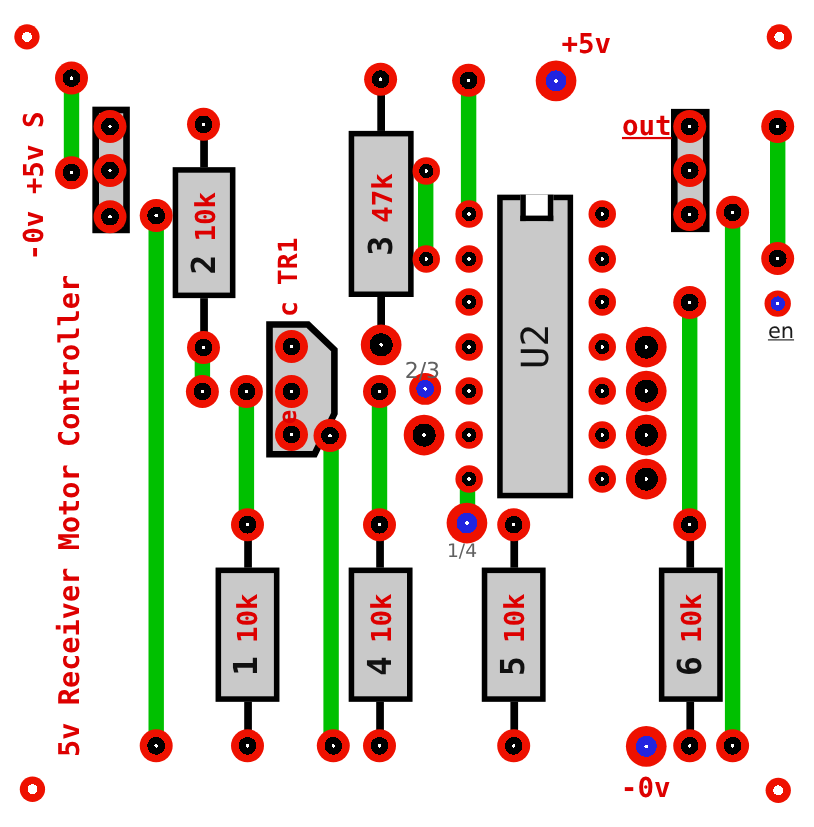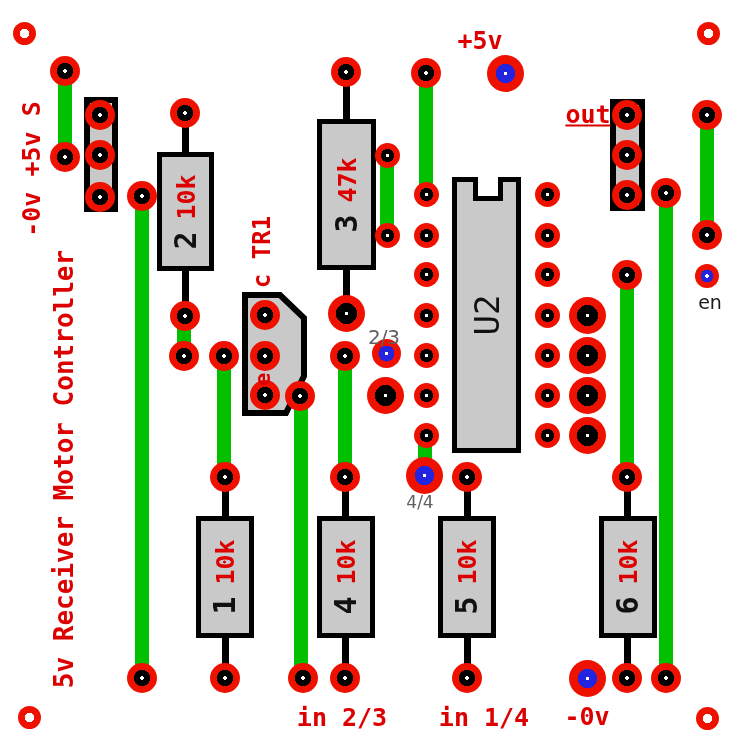--- a/index.html
+++ b/index.html
@@ -161,21 +161,19 @@
     <div class="pad" style="left: 612px; top: 663px; width: 30px; height: 30px; background: radial-gradient(circle closest-side, rgb(255, 255, 255) 0px, rgb(255, 255, 255) 1.6px, rgb(0, 0, 0) 1.6px, rgb(0, 0, 0) 8px, rgb(238, 17, 0) 8px, rgb(238, 17, 0) 100%);"></div>
     <div class="pad" style="left: 651px; top: 178px; width: 30px; height: 30px; background: radial-gradient(circle closest-side, rgb(255, 255, 255) 0px, rgb(255, 255, 255) 1.6px, rgb(0, 0, 0) 1.6px, rgb(0, 0, 0) 8px, rgb(238, 17, 0) 8px, rgb(238, 17, 0) 100%);"></div>
     <div class="pad" style="left: 651px; top: 663px; width: 30px; height: 30px; background: radial-gradient(circle closest-side, rgb(255, 255, 255) 0px, rgb(255, 255, 255) 1.6px, rgb(0, 0, 0) 1.6px, rgb(0, 0, 0) 8px, rgb(238, 17, 0) 8px, rgb(238, 17, 0) 100%);"></div>
     <div class="pad" style="left: 692px; top: 100px; width: 30px; height: 30px; background: radial-gradient(circle closest-side, rgb(255, 255, 255) 0px, rgb(255, 255, 255) 1.6px, rgb(0, 0, 0) 1.6px, rgb(0, 0, 0) 8px, rgb(238, 17, 0) 8px, rgb(238, 17, 0) 100%);"></div>
     <div class="pad" style="left: 692px; top: 220px; width: 30px; height: 30px; background: radial-gradient(circle closest-side, rgb(255, 255, 255) 0px, rgb(255, 255, 255) 1.6px, rgb(0, 0, 0) 1.6px, rgb(0, 0, 0) 8px, rgb(238, 17, 0) 8px, rgb(238, 17, 0) 100%);"></div>
     <div class="pad" style="left: 695px; top: 264px; width: 24px; height: 24px; background: radial-gradient(circle closest-side, rgb(255, 255, 255) 0px, rgb(255, 255, 255) 1.6px, rgb(34, 36, 224) 1.6px, rgb(34, 36, 224) 6.5px, rgb(238, 17, 0) 6.5px, rgb(238, 17, 0) 100%);"></div>
     <div class="lbl red rot" style="left: 31px; top: 169px; font-size: 25px;">-0v +5v S</div>
     <div class="lbl red rot" style="left: 64px; top: 469px; font-size: 26px;">5v Receiver Motor Controller</div>
     <div class="lbl red rot" style="left: 262px; top: 252px; font-size: 24px;">c TR1</div>
     <div class="lbl red rot" style="left: 263px; top: 379px; font-size: 22px;">e</div>
-    <div class="lbl red" style="left: 480px; top: 40px; font-size: 25px;">+5v</div>
+    <div class="lbl red" style="left: 533px; top: 40px; font-size: 25px;">+5v</div>
     <div class="lbl red" style="left: 588px; top: 114px; font-size: 25px; text-decoration: underline;">out</div>
-    <div class="lbl red" style="left: 342px; top: 717px; font-size: 25px;">in 2/3</div>
-    <div class="lbl red" style="left: 484px; top: 717px; font-size: 25px;">in 1/4</div>
     <div class="lbl red" style="left: 587px; top: 716px; font-size: 25px;">-0v</div>
     <div class="lbl grey" style="left: 384px; top: 337px; font-size: 20px;">2/3</div>
-    <div class="lbl grey" style="left: 420px; top: 502px; font-size: 17px;">4/4</div>
-    <div class="lbl dark" style="left: 710px; top: 302px; font-size: 19px;">en</div>
+    <div class="lbl grey" style="left: 420px; top: 502px; font-size: 17px;">1/4</div>
+    <div class="lbl dark" style="left: 710px; top: 302px; font-size: 19px; text-decoration: underline;">en</div>
   </div>
 
 </body></html>

